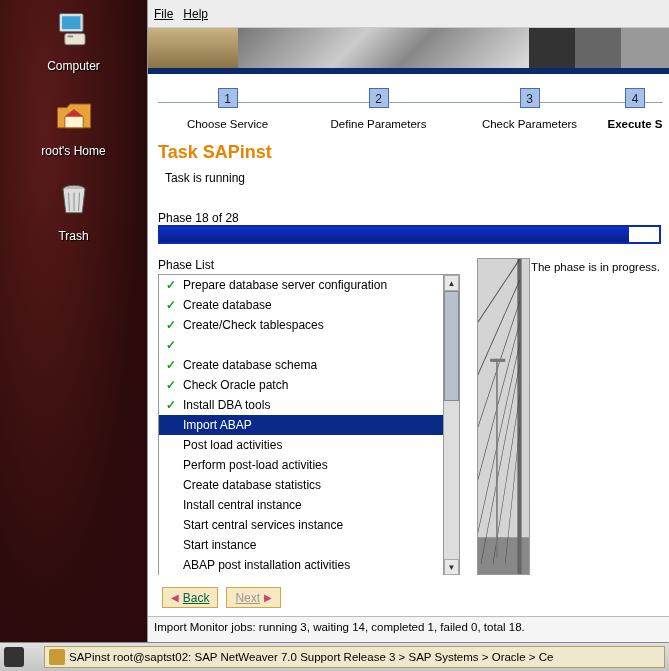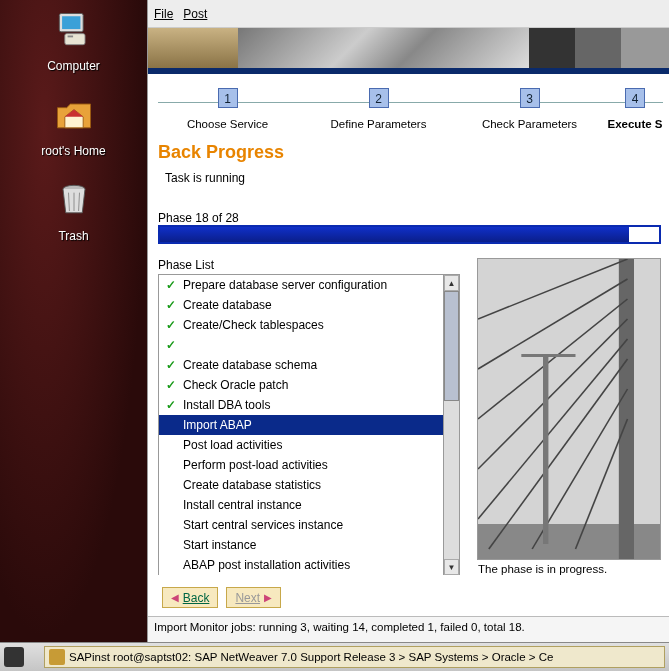--- a/index.html
+++ b/index.html
@@ -45,21 +45,21 @@
 .list-item .chk { color: #1a9a1a; font-weight: bold; width: 12px; text-align: center; }
 .list-item .chk.blank { visibility: hidden; }
 .list-item.sel { background: #0a2a8a; color: #fff; }
 .list-item.sel .chk { color: #fff; visibility: hidden; }
 
 .vscroll { width: 16px; background: #ddd; border-left: 1px solid #999; display: flex; flex-direction: column; }
 .sbtn { height: 16px; background: #e8e8e8; border: 1px solid #aaa; display: flex; align-items: center; justify-content: center; font-size: 8px; color: #333; }
 .thumb { flex: 0 0 110px; margin: 0; background: #b8c0d0; border: 1px solid #888; }
 .track { flex: 1; }
 
-.image-col { width: 184px; display: flex; flex-direction: column; }
+.image-col { width: 184px; display: flex; flex-direction: row; }
 .bridge { flex: 1; background: linear-gradient(#e8e8e8,#aaa); border: 1px solid #999; position: relative; overflow: hidden; }
 .caption { font-size: 11.5px; padding: 3px 1px 0; }
 
 .nav-row { padding: 12px 0 8px 4px; display: flex; gap: 8px; }
 .nav-btn { background: #f7e9bf; border: 1px solid #c7a84a; height: 21px; padding: 0 8px; font-size: 12px; color: #064; display: inline-flex; align-items: center; gap: 4px; cursor: pointer; }
 .nav-btn.disabled { color: #999; cursor: default; }
 .nav-btn .arw { font-size: 10px; color: #c47; }
 .nav-btn u { text-decoration: underline; }
 
 .status { height: 26px; border-top: 1px solid #bbb; background: #f5f5f5; font-size: 11.5px; padding: 4px 6px; }
@@ -103,39 +103,39 @@
             <line x1="24" y1="16" x2="24" y2="36" stroke="#888"></line>
             <line x1="30" y1="16" x2="29" y2="36" stroke="#888"></line>
           </svg></span>
         <span class="label">Trash</span>
       </div>
     </div>
 
   <div class="app">
     <div class="menubar">
       <span>File</span>
-      <span>Post</span>
+      <span>Help</span>
     </div>
     <div class="banner">
       <div class="b1"></div>
         <div class="b2"></div>
         <div class="b3"></div>
     </div>
 
     <div class="steps">
       <div class="line"></div>
 
     <div class="step"><div class="box">1</div><div class="txt">Choose Service</div></div>
         <div class="step"><div class="box">2</div><div class="txt">Define Parameters</div></div>
         <div class="step"><div class="box">3</div><div class="txt">Check Parameters</div></div>
         <div class="step active last"><div class="box">4</div><div class="txt">Execute S</div></div>
       </div>
 
     <div class="content">
-      <div class="title">Back Progress</div>
+      <div class="title">Task SAPinst</div>
       <div class="running">Task is running</div>
 
       <div class="phase-label">Phase 18 of 28</div>
       <div class="progress-wrap">
         <div class="progress-bar"></div>
       </div>
 
       <div class="main-row">
         <div class="phase-list-col">
           <div class="plist-label">Phase List</div>

